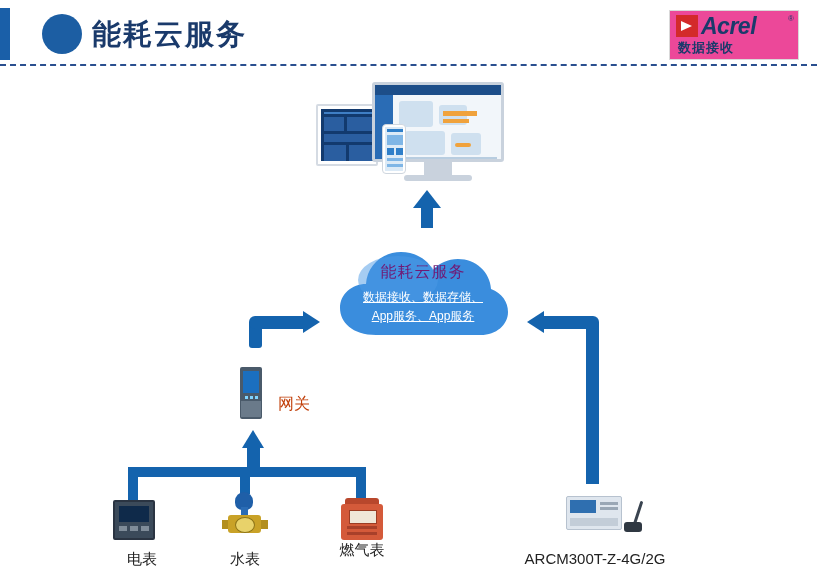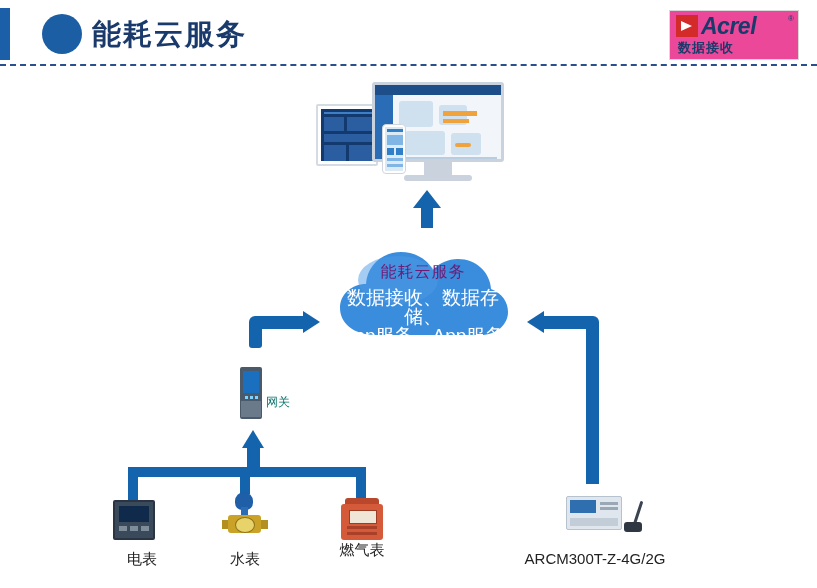--- a/index.html
+++ b/index.html
@@ -172,21 +172,21 @@
     position:absolute; left:0; top:0; width:174px; height:105px;
   }
   .cloud-title {
     position:absolute; left:0; top:22px; width:174px;
     text-align:center;
     font-size:16px; color:#701a75; letter-spacing:1px;font-family:Liberation Mono, monospace;
   }
   .cloud-sub {
     position:absolute; left:0; top:48px; width:174px;
     text-align:center;
-    font-size:19px; color:#ffffff; line-height:19px;
+    font-size:12px; color:#ffffff; line-height:19px;text-decoration:underline;
   }
 
   
   .gateway {
     position:absolute; left:236px; top:367px;
     width:32px; height:52px;
   }
   .gw-body {
     position:absolute; left:4px; top:0; width:22px; height:52px;
     background:#4a5a6a; border-radius:2px;
@@ -194,22 +194,22 @@
   .gw-face {
     position:absolute; left:7px; top:4px; width:16px; height:22px;
     background:#1b6fbf;
   }
   .gw-led { position:absolute; width:3px; height:3px; background:#7fd4ff; }
   .gw-bottom {
     position:absolute; left:5px; top:34px; width:20px; height:16px;
     background:#6a7a8a;
   }
   .gw-label {
-    position:absolute; left:266px; top:394px;
-    font-size:12px; color:#0f766e;
+    position:absolute; left:278px; top:394px;
+    font-size:16px; color:#c2410c;
   }
 
   
   .dev-label {
     position:absolute;
     font-size:15px; color:#222; text-align:center;
   }
 
   .meter-elec {
     position:absolute; left:113px; top:500px;

